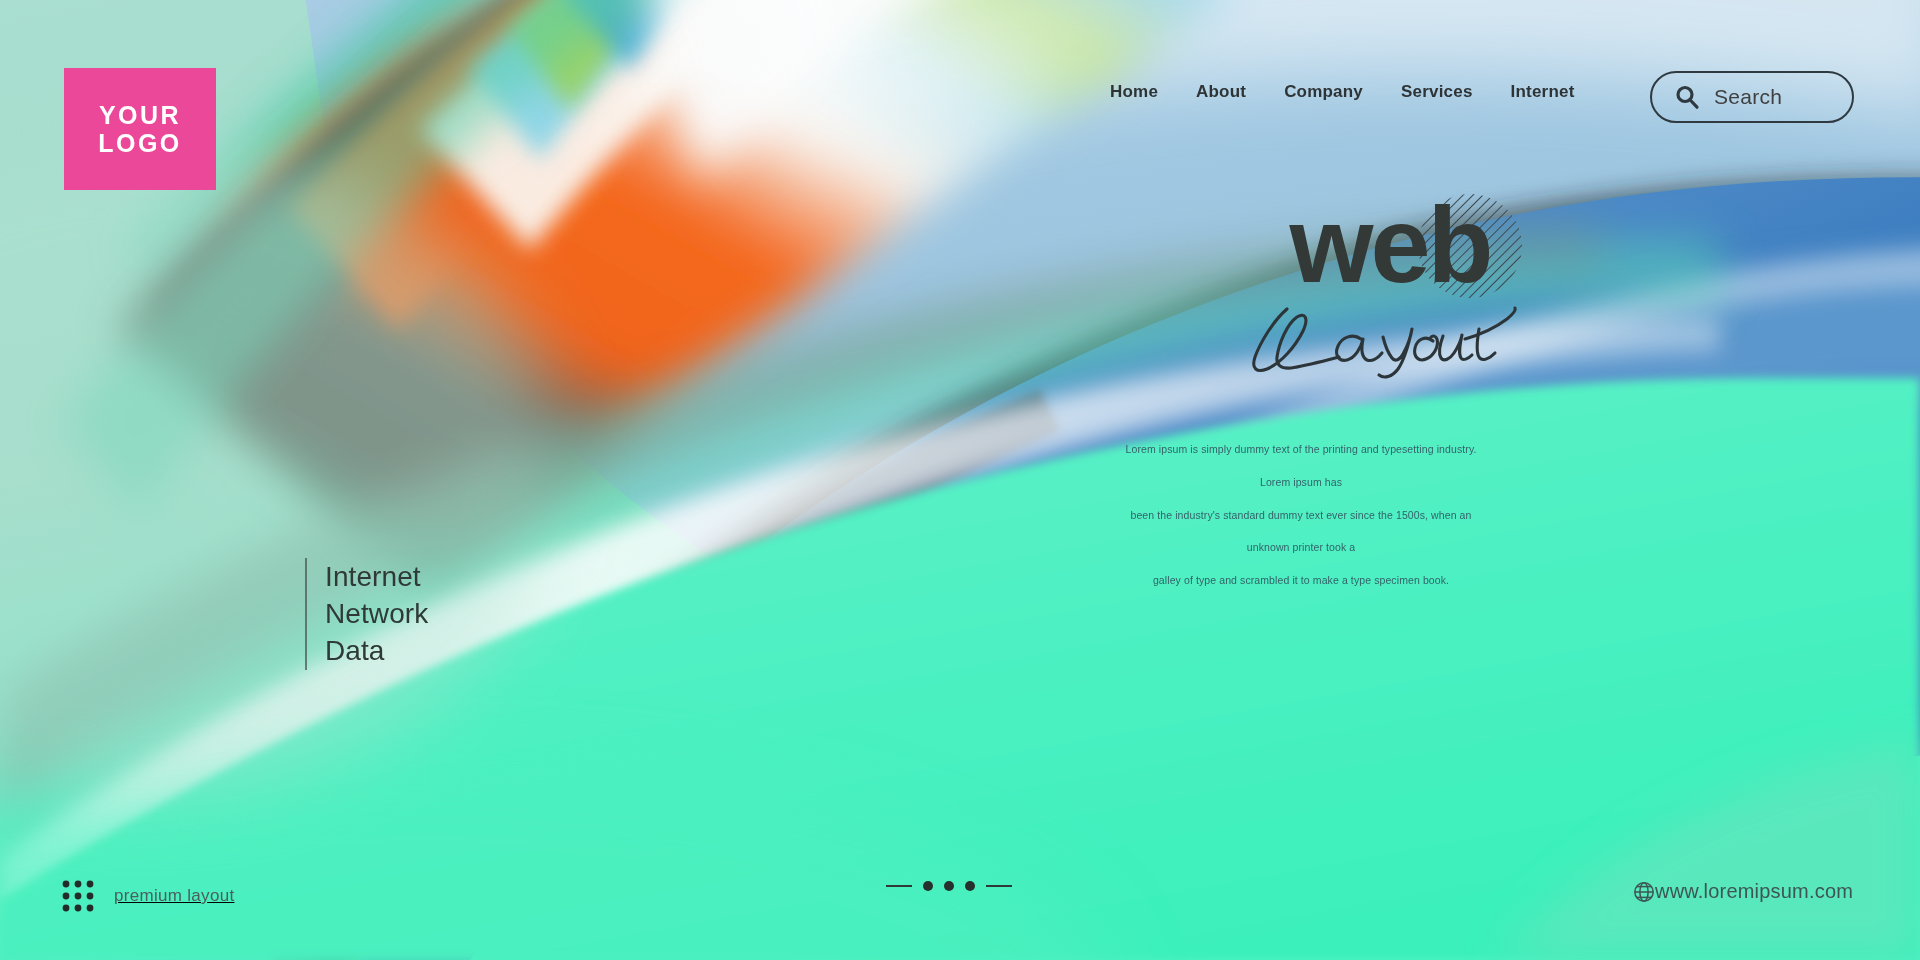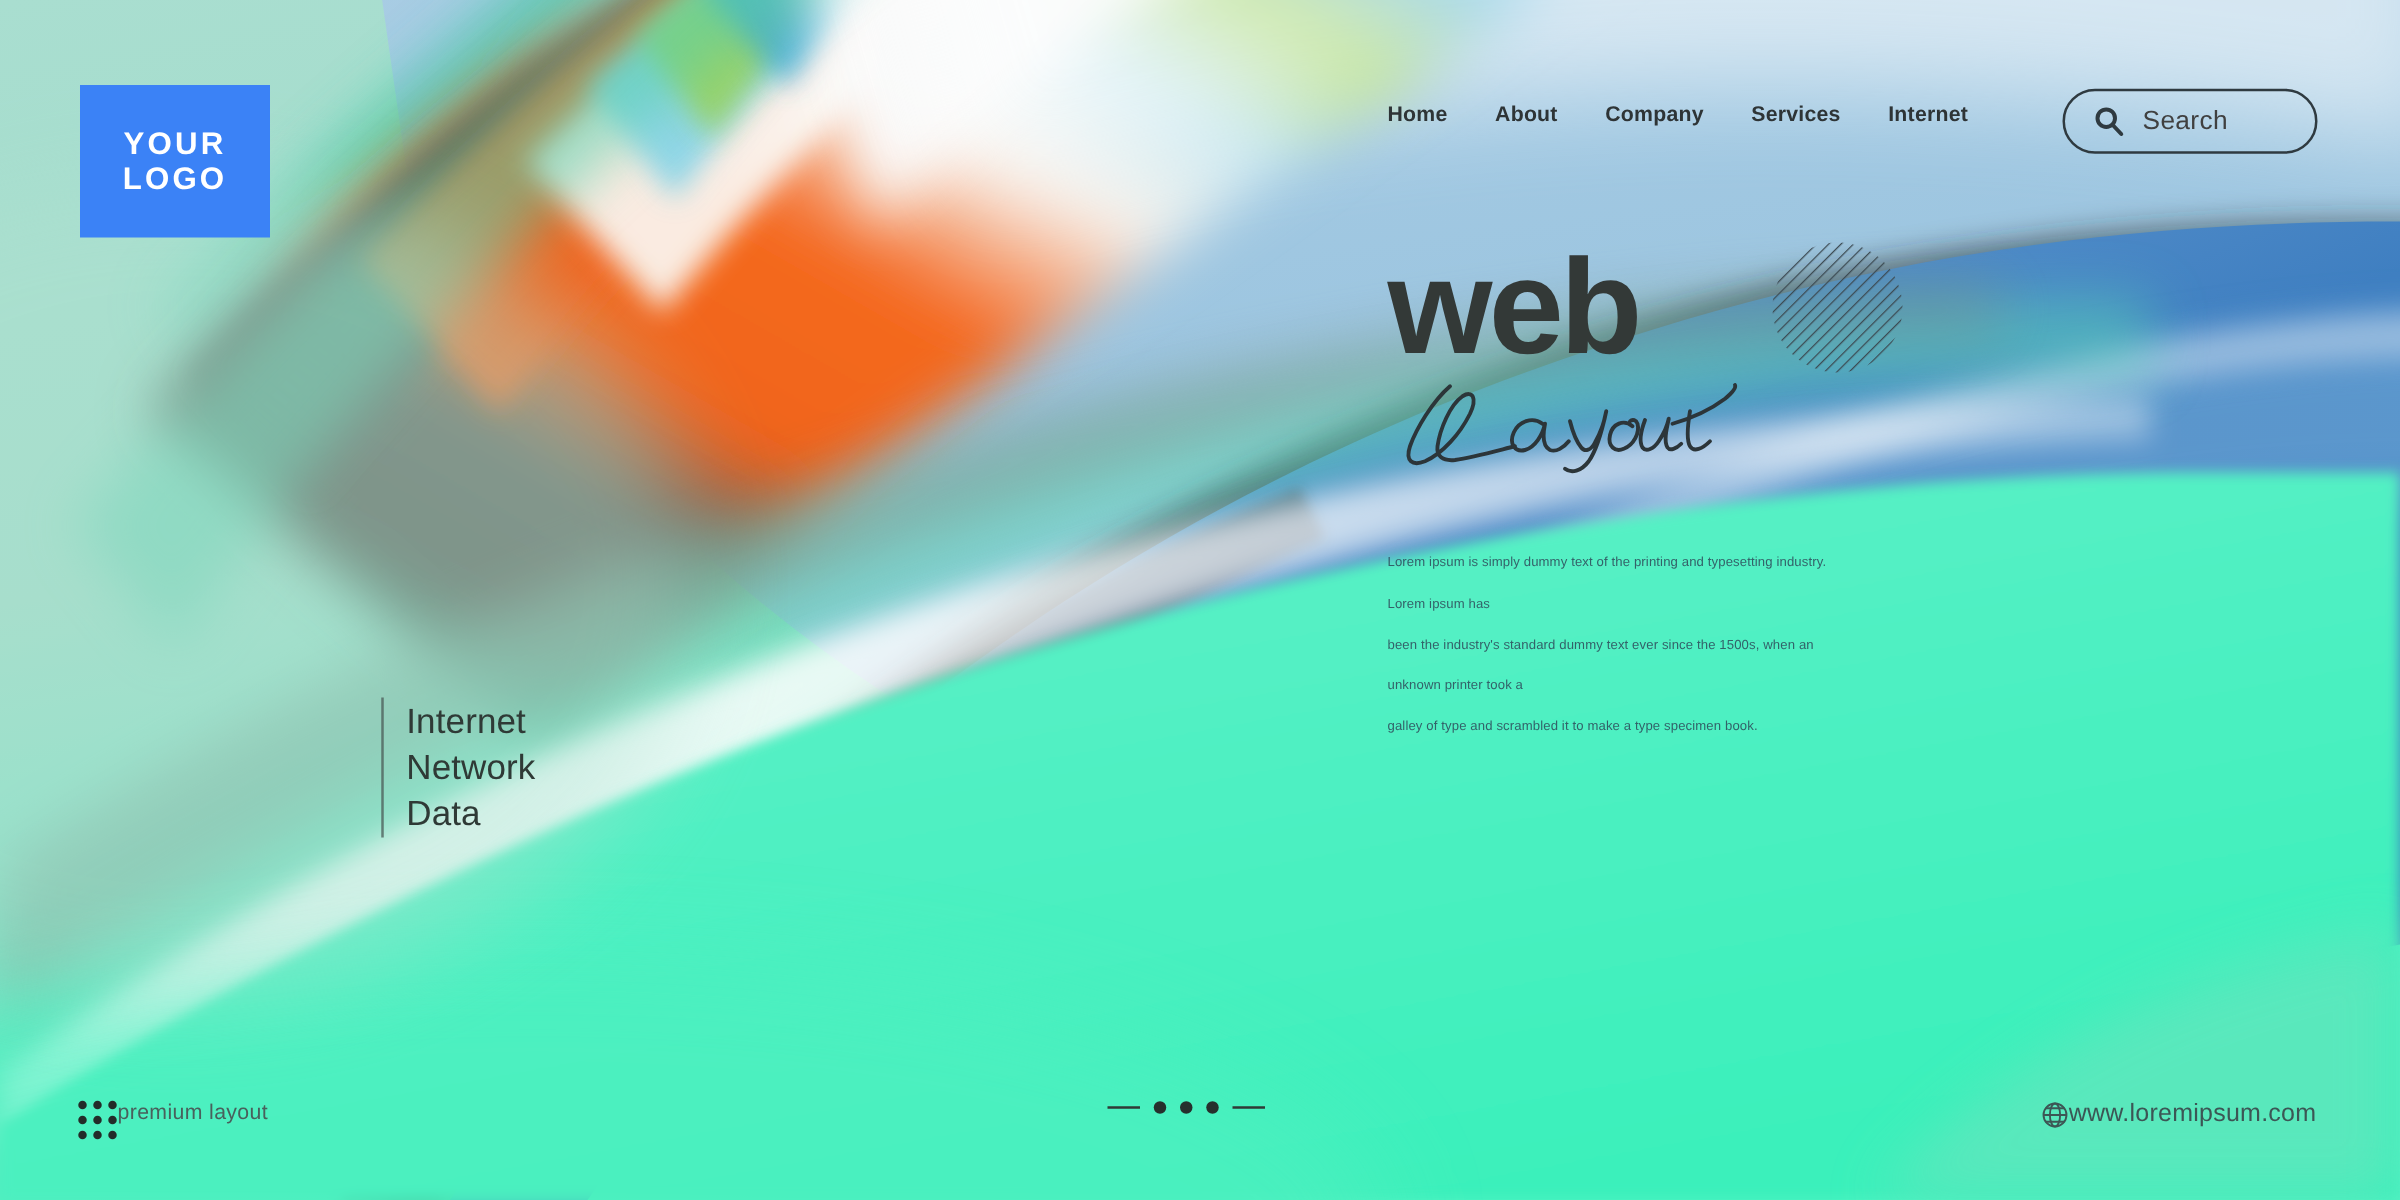--- a/index.html
+++ b/index.html
@@ -37,21 +37,21 @@
     height: 200px;
     z-index: 30;
   }
 
   .logo-box {
     position: absolute;
     left: 64px;
     top: 68px;
     width: 152px;
     height: 122px;
-    background: #3b82f6;
+    background: #ec4899;
     display: flex;
     flex-direction: column;
     align-items: center;
     justify-content: center;
     cursor: pointer;
   }
   .logo-line {
     color: #ffffff;
     font-family: "Liberation Sans", sans-serif;
     font-size: 25px;
@@ -102,20 +102,21 @@
     letter-spacing: 0.3px;
   }
 
   
   .hero {
     position: absolute;
     left: 1110px;
     top: 195px;
     width: 560px;
     z-index: 25;
+    text-align: center;
   }
   .hero-title {
     color: #333937;
     font-family: "Liberation Sans", sans-serif;
     font-weight: 700;
     font-size: 108px;
     line-height: 0.93;
     letter-spacing: -3px;
     margin: 0;
   }
@@ -168,22 +169,24 @@
     line-height: 1.33;
     letter-spacing: 0.1px;
   }
 
   
   .footer-left {
     position: absolute;
     left: 62px;
     top: 880px;
     display: flex;
-    align-items: flex-start;
+    align-items: center;
+    gap: 20px;
     z-index: 25;
+    text-decoration: underline;
   }
   .dot-grid { display: block; }
   .footer-left-label {
     color: #49605c;
     font-family: "Liberation Sans", sans-serif;
     font-size: 17px;
     letter-spacing: 0.3px;
   }
 
   .pagination {

